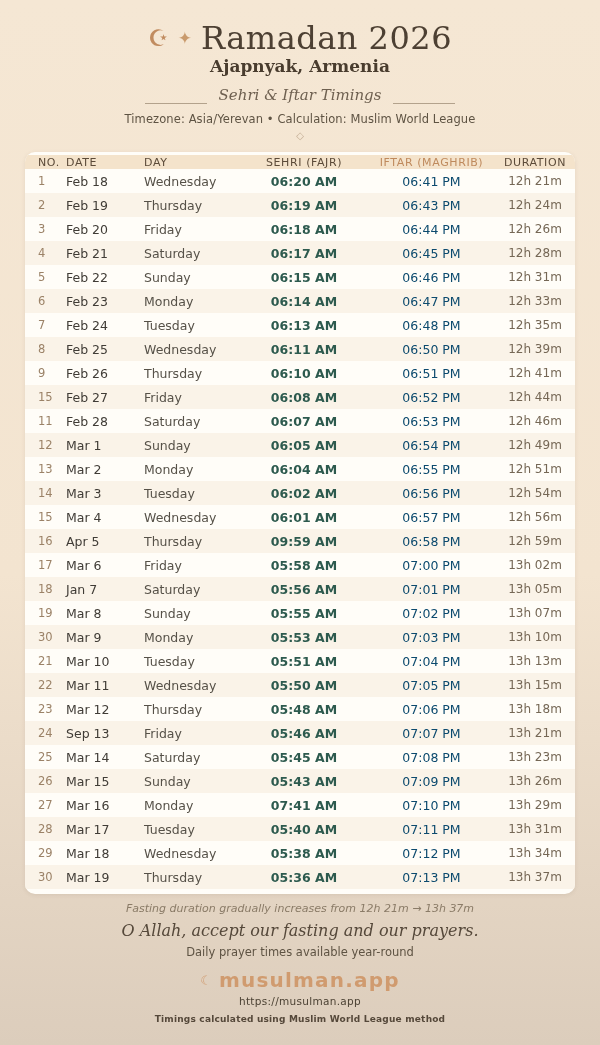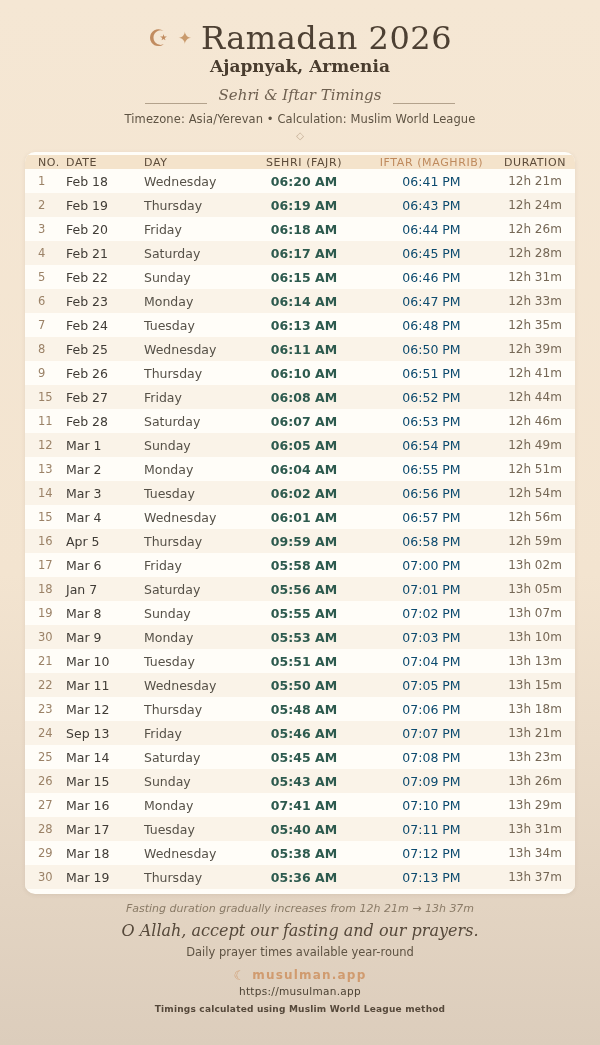--- a/index.html
+++ b/index.html
@@ -52,21 +52,21 @@
   td.col-sehri { color: #2d5a4e; font-weight: bold; text-align: center; }
   td.col-iftar { color: #0c4a6e; font-weight: normal; text-align: center; }
   td.col-duration { color: #756755; font-size: 12px; text-align: center; }
   
   .footer { text-align: center; }
   .fast-note { margin-top: 8px; font-style: italic; font-size: 11px; color: #8a7b67; }
   .dua { margin-top: 6px; font-family: "DejaVu Serif", serif; font-style: italic; font-size: 16px; color: #55483a; }
   .availability { margin-top: 5px; font-size: 11.5px; color: #5e5343; }
   .brand-row { margin-top: 9px; display: flex; justify-content: center; align-items: center; gap: 7px; }
   .brand-crescent { color: #d09b6f; font-size: 13px; line-height: 1; }
-  .brand { color: #d09b6f; font-size: 12px; font-weight: bold; letter-spacing: 1.2px; }
+  .brand { color: #d09b6f; font-size: 20px; font-weight: bold; letter-spacing: 1.2px; }
   .url { margin-top: 3px; font-size: 10.5px; color: #4c4234; letter-spacing: 0.3px; }
   .method { margin-top: 7px; font-size: 9px; font-weight: bold; color: #55483a; letter-spacing: 0.2px; }
 </style>
 </head>
 <body>
 
 <div class="page">
 
   <div class="header">
     <div class="title-row">

